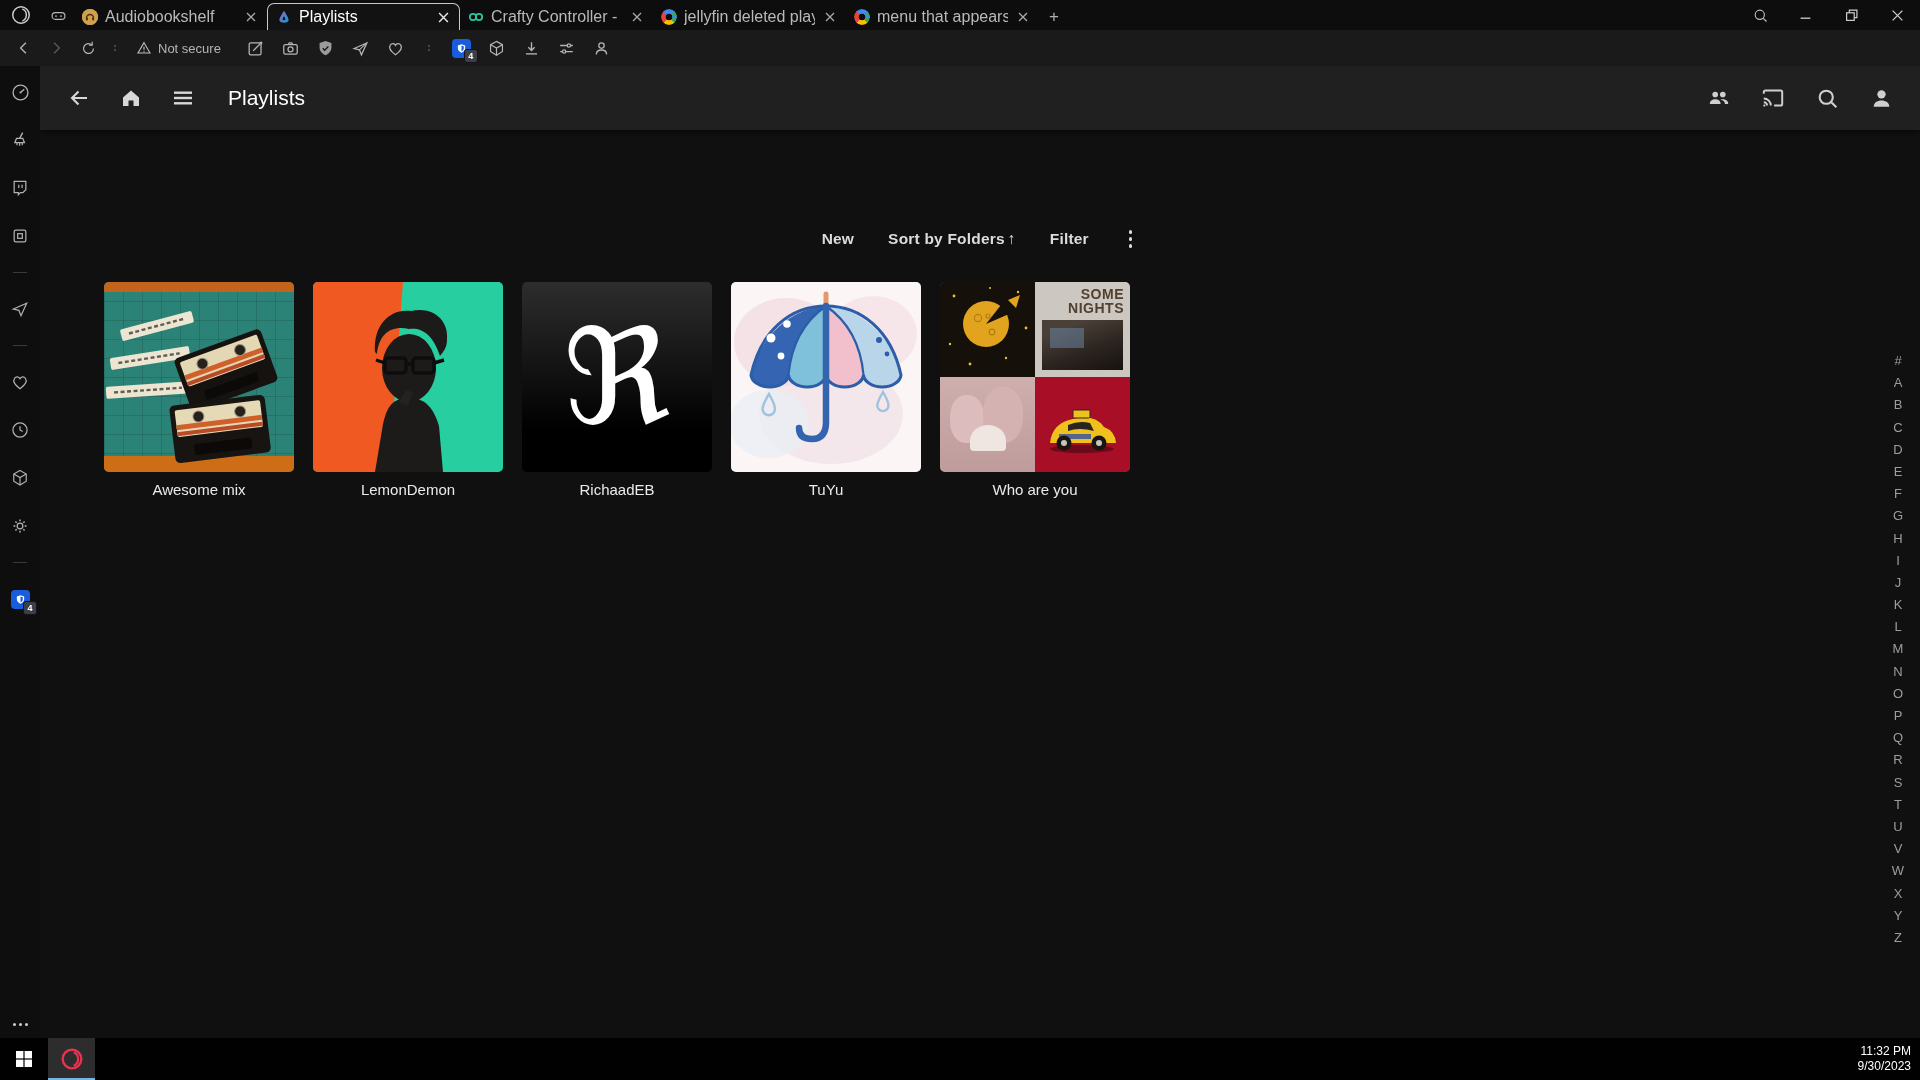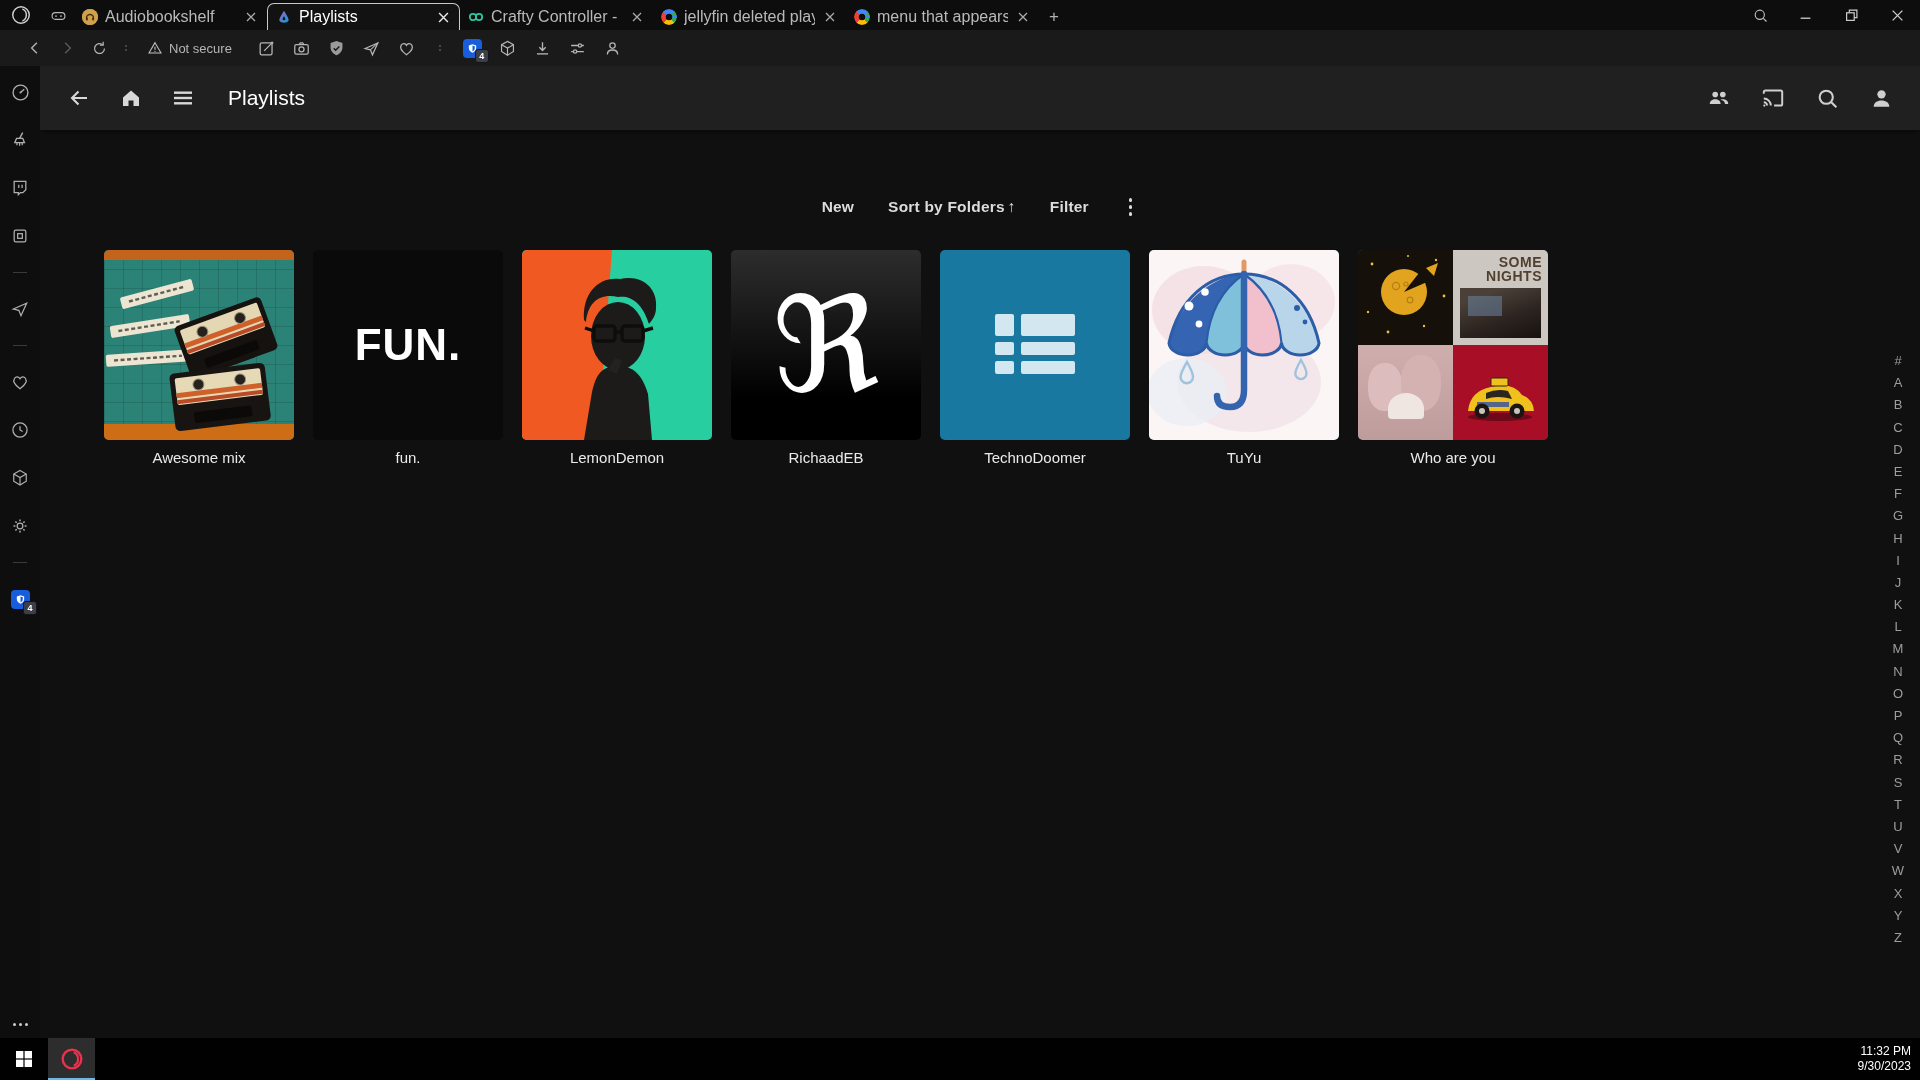--- a/index.html
+++ b/index.html
@@ -24,21 +24,21 @@
   .win-btn { width:46px; height:30px; display:flex; align-items:center; justify-content:center; }
 
   
   .g-fav { border-radius:50%;
     background:conic-gradient(from -45deg,#4285f4 0 25%,#34a853 25% 50%,#fbbc05 50% 75%,#ea4335 75% 100%);
     -webkit-mask:radial-gradient(circle at 50% 50%,transparent 0 3.2px,#000 3.6px); }
   .g-bar { position:absolute; right:0; top:6.6px; width:7px; height:3.2px; background:#4285f4; }
   .abs-fav { border-radius:50%; background:#cfa14a; }
 
   
-  .navbar { height:36px; background:#1a1a1a; display:flex; align-items:center; padding:0 12px 0 21px; gap:4px; }
+  .navbar { height:36px; background:#1a1a1a; display:flex; align-items:center; padding:0 12px 0 10px; gap:4px; }
   .nav-btn { width:28px; height:28px; display:flex; align-items:center; justify-content:center; border-radius:4px; }
   .nav-sep-dots { display:flex; flex-direction:column; gap:2px; margin:0 8px; }
   .nav-sep-dots .dot { width:2px; height:2px; border-radius:50%; background:#555; }
   .secure-chip { display:flex; align-items:center; gap:6px; color:#b5b5b5; font-size:13px; margin:0 10px 0 8px; white-space:nowrap; }
   .url-text { font-size:13.5px; color:#9a9a9a; white-space:nowrap; overflow:hidden; flex:1; }
   .url-text .host { color:#efefef; font-weight:700; }
   .addr-icons { display:flex; align-items:center; gap:13px; margin-left:10px; }
   .addr-icon { width:22px; height:22px; display:flex; align-items:center; justify-content:center; position:relative; }
   .bw-chip { width:19px; height:19px; background:#175ddc; border-radius:4px; display:flex; align-items:center; justify-content:center; }
   .bw-badge { position:absolute; right:-5px; bottom:-4px; background:#3c4046; color:#fff; font-size:9px; font-weight:700;
@@ -55,21 +55,21 @@
   .page { flex:1; background:#101010; position:relative; overflow:hidden; }
 
   
   .jf-header { height:64px; background:#202020; display:flex; align-items:center; padding:0 26px; box-shadow:0 2px 5px rgba(0,0,0,.45); }
   .jf-hbtn { width:26px; height:26px; display:flex; align-items:center; justify-content:center; margin-right:26px; }
   .jf-title { font-size:21px; color:#fff; margin-left:6px; }
   .jf-right { margin-left:auto; display:flex; align-items:center; gap:28px; }
   .jf-right .jf-hbtn { margin-right:0; }
 
   
-  .jf-toolbar { margin-top:66px; display:flex; justify-content:center; align-items:center; gap:34px; }
+  .jf-toolbar { margin-top:98px; display:flex; justify-content:center; align-items:center; gap:34px; }
   .jf-tbtn { color:#dcdcdc; font-size:15.5px; font-weight:700; letter-spacing:.2px; display:flex; align-items:center; gap:3px; }
   .vdots { display:flex; flex-direction:column; gap:3.5px; padding:2px 6px; }
   .vdots .dot { width:3.5px; height:3.5px; border-radius:50%; background:#dcdcdc; }
 
   
   .cards { margin-top:32px; padding-left:64px; display:flex; gap:19px; }
   .card { width:190px; flex:none; }
   .cover { width:190px; height:190px; border-radius:5px; overflow:hidden; position:relative; background:#0f766e; }
   .cover svg { display:block; width:100%; height:100%; }
   .card-label { margin-top:9px; text-align:center; font-size:15px; color:#eaeaea; white-space:nowrap; }
@@ -529,26 +529,20 @@
                 <circle cx="96" cy="132" r="5.5" fill="#26211c" stroke="#9a927e"></circle>
                 <circle cx="138" cy="132" r="5.5" fill="#26211c" stroke="#9a927e"></circle>
                 <rect x="88" y="159" width="58" height="11" rx="2" fill="#0c0a08"></rect>
               </g>
             </svg>
           </div>
           <div class="card-label">Awesome mix</div>
         </div>
 
 
-        <div class="card">
-          <div class="cover cov-fun">
-            <span>FUN.</span>
-          </div>
-          <div class="card-label">fun.</div>
-        </div>
 
         <div class="card">
           <div class="cover">
             <svg viewBox="0 0 190 190">
               <rect width="190" height="190" fill="#27cfa0"></rect>
               <polygon points="0,0 90,0 76,190 0,190" fill="#f05a22"></polygon>
               <g fill="#1d1b19">
                 <path d="M70 142 C74 124 80 116 96 116 C112 116 120 125 126 144 L130 190 L62 190 Z"></path>
                 <ellipse cx="96" cy="86" rx="27" ry="34"></ellipse>
                 <path d="M62 70 C60 42 78 26 98 29 C120 24 136 38 134 58 C134 66 130 70 127 74 C120 52 108 45 96 47 C78 43 66 52 64 72 Z"></path>
@@ -564,39 +558,20 @@
           <div class="card-label">LemonDemon</div>
         </div>
 
         <div class="card">
           <div class="cover cov-richaad">
             <span>ℜ</span>
           </div>
           <div class="card-label">RichaadEB</div>
         </div>
 
-        <div class="card">
-          <div class="cover cov-td">
-            <div class="td-icon">
-              <div class="td-row tall">
-                  <div class="td-sq"></div>
-                  <div class="td-bar"></div>
-                </div>
-              <div class="td-row thin">
-                  <div class="td-sq"></div>
-                  <div class="td-bar"></div>
-                </div>
-              <div class="td-row thin">
-                  <div class="td-sq"></div>
-                  <div class="td-bar"></div>
-                </div>
-            </div>
-          </div>
-          <div class="card-label">TechnoDoomer</div>
-        </div>
 
         <div class="card">
           <div class="cover">
             <svg viewBox="0 0 190 190">
               <rect width="190" height="190" fill="#fbf5f5"></rect>
               <ellipse cx="55" cy="60" rx="52" ry="44" fill="#f3dbe0" opacity="0.75"></ellipse>
               <ellipse cx="142" cy="52" rx="44" ry="38" fill="#f6e2e6" opacity="0.8"></ellipse>
               <ellipse cx="100" cy="132" rx="72" ry="50" fill="#f0dde4" opacity="0.6"></ellipse>
               <ellipse cx="38" cy="142" rx="40" ry="34" fill="#e9eef5" opacity="0.75"></ellipse>
               <path d="M95 24 C62 26 30 52 20 93 A18.8 13 0 0 0 57.5 93 C60 65 72 40 95 24 Z" fill="#3565b2"></path>

